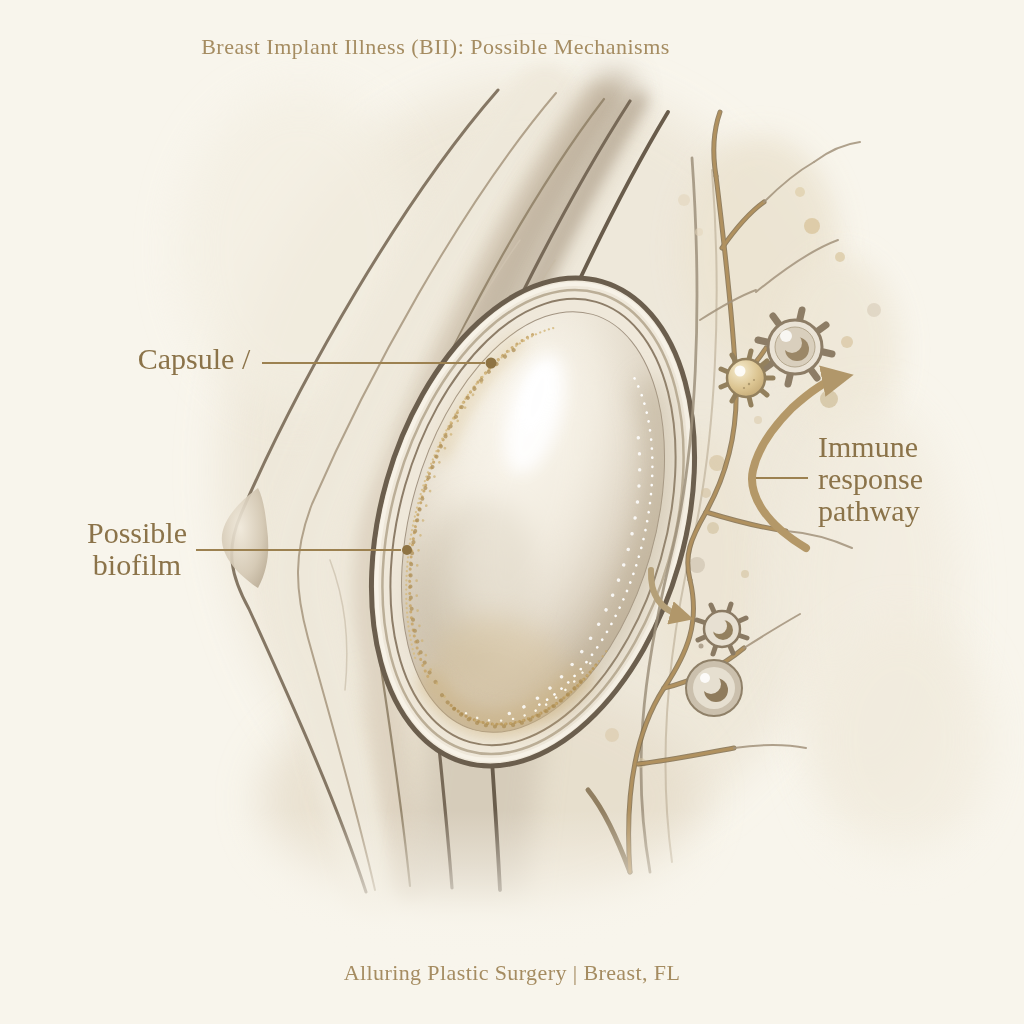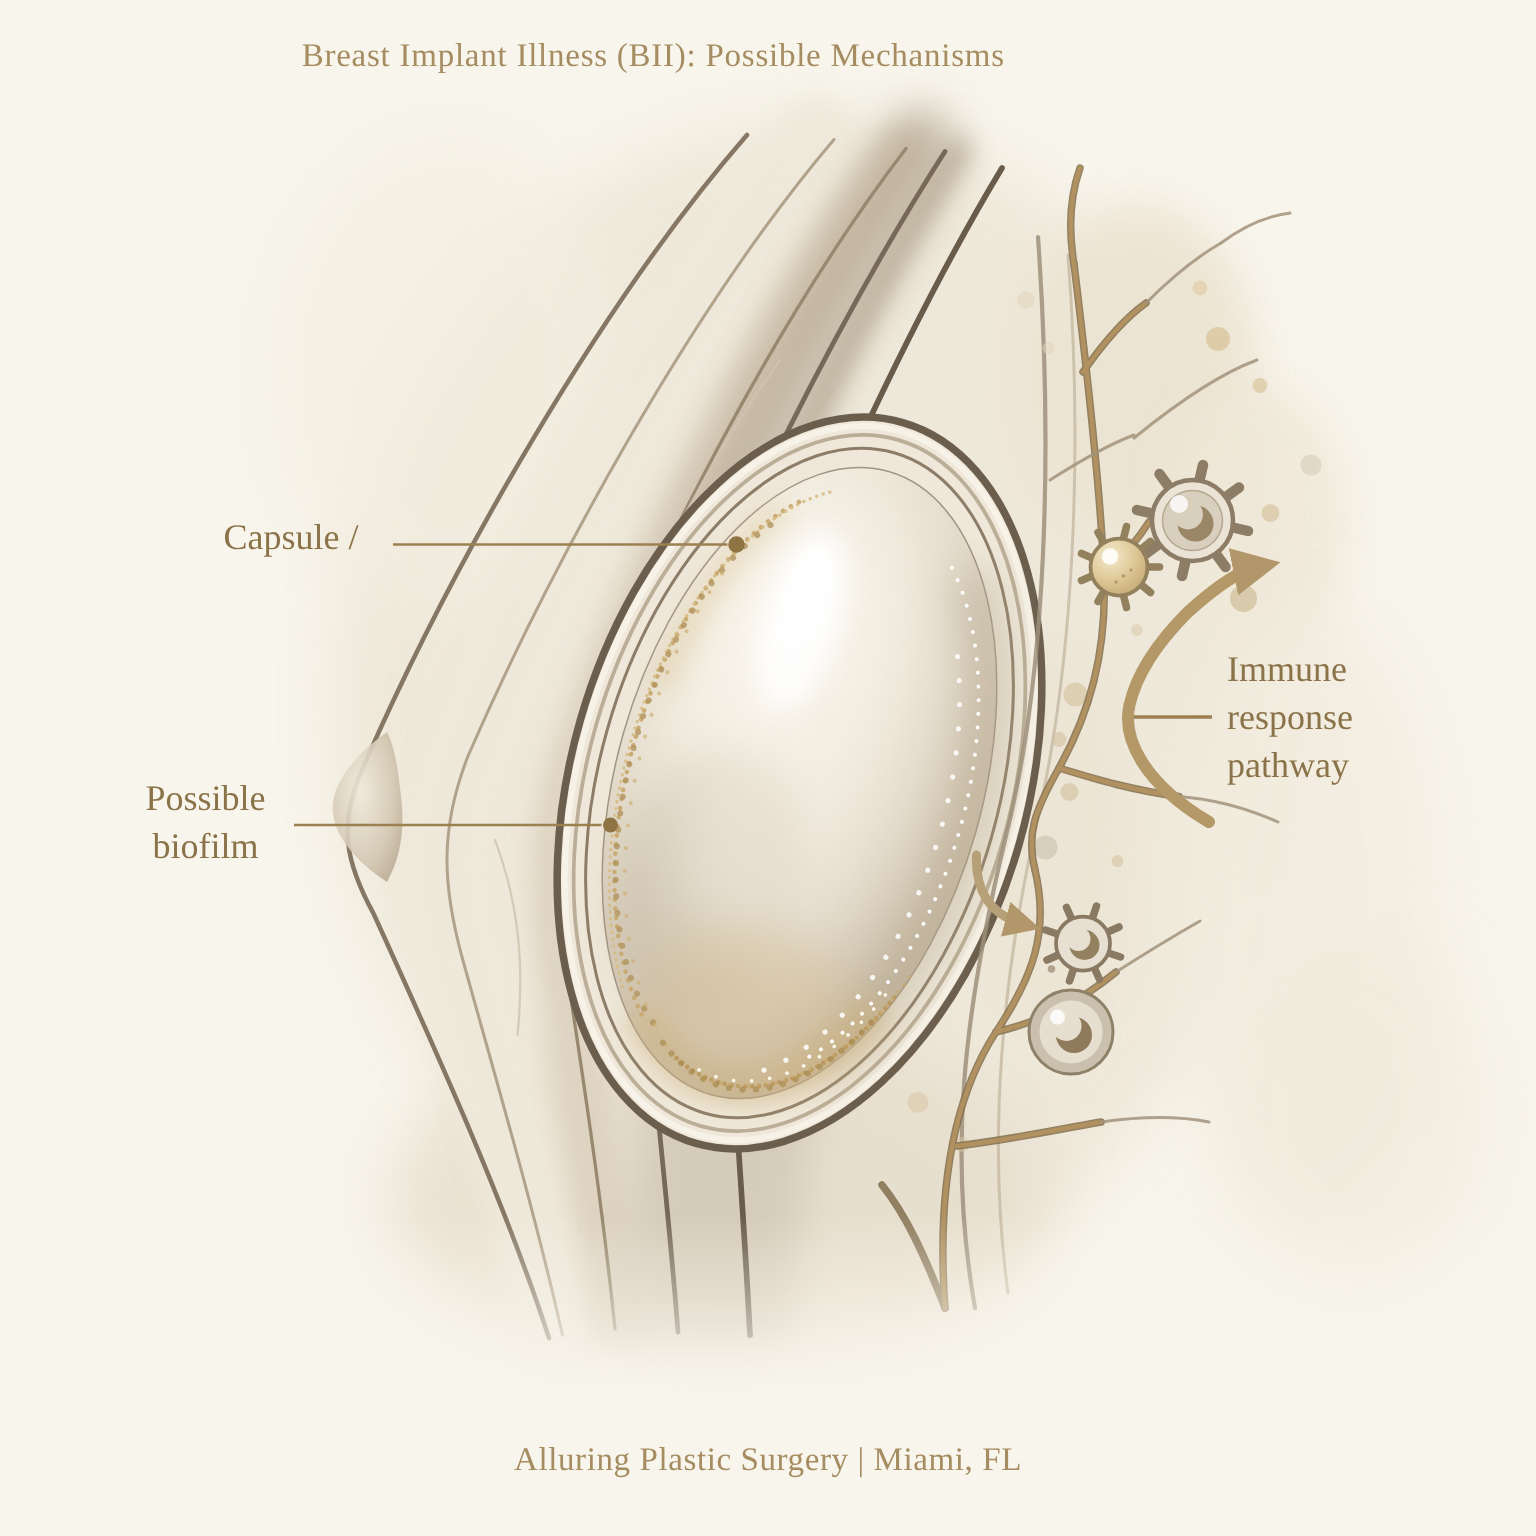--- a/index.html
+++ b/index.html
@@ -1,25 +1,25 @@
 <!DOCTYPE html>
 <html><head>
 <meta charset="utf-8">
 <title>BII Mechanisms</title>
 <style>
   html,body{margin:0;padding:0;}
   body{width:1024px;height:1024px;overflow:hidden;background:#f8f5ec;
        font-family:"Liberation Serif","DejaVu Serif",serif;}
   .stage{position:relative;width:1024px;height:1024px;background:#f8f5ec;}
   svg.illo{position:absolute;left:0;top:0;width:1024px;height:1024px;}
-  .title{position:absolute;left:0;top:24px;width:871px;text-align:center;
+  .title{position:absolute;left:0;top:34px;width:871px;text-align:center;
          font-size:22px;letter-spacing:.5px;color:#a58c61;}
   .footer{position:absolute;left:0;top:960px;width:1024px;text-align:center;
           font-size:22px;letter-spacing:.4px;color:#a58c61;}
-  .lbl{position:absolute;color:#8b7349;font-size:24px;line-height:32px;}
+  .lbl{position:absolute;color:#8b7349;font-size:30px;line-height:32px;}
   .lbl-capsule{left:34px;top:343px;width:320px;text-align:center;}
   .lbl-biofilm{left:-23px;top:517px;width:320px;text-align:center;}
   .lbl-immune{left:818px;top:431px;width:230px;text-align:left;}
 </style>
 </head>
 <body>
 
 <div class="stage">
 
   <svg class="illo" viewBox="0 0 1024 1024">
@@ -263,14 +263,14 @@
     <div>Possible</div>
     <div>biofilm</div>
   </div>
 
   <div class="lbl lbl-immune">
     <div>Immune</div>
     <div>response</div>
     <div>pathway</div>
   </div>
 
-  <div class="footer">Alluring Plastic Surgery | Miami, FL</div>
+  <div class="footer">Alluring Plastic Surgery | Breast, FL</div>
 </div>
 
 </body></html>

